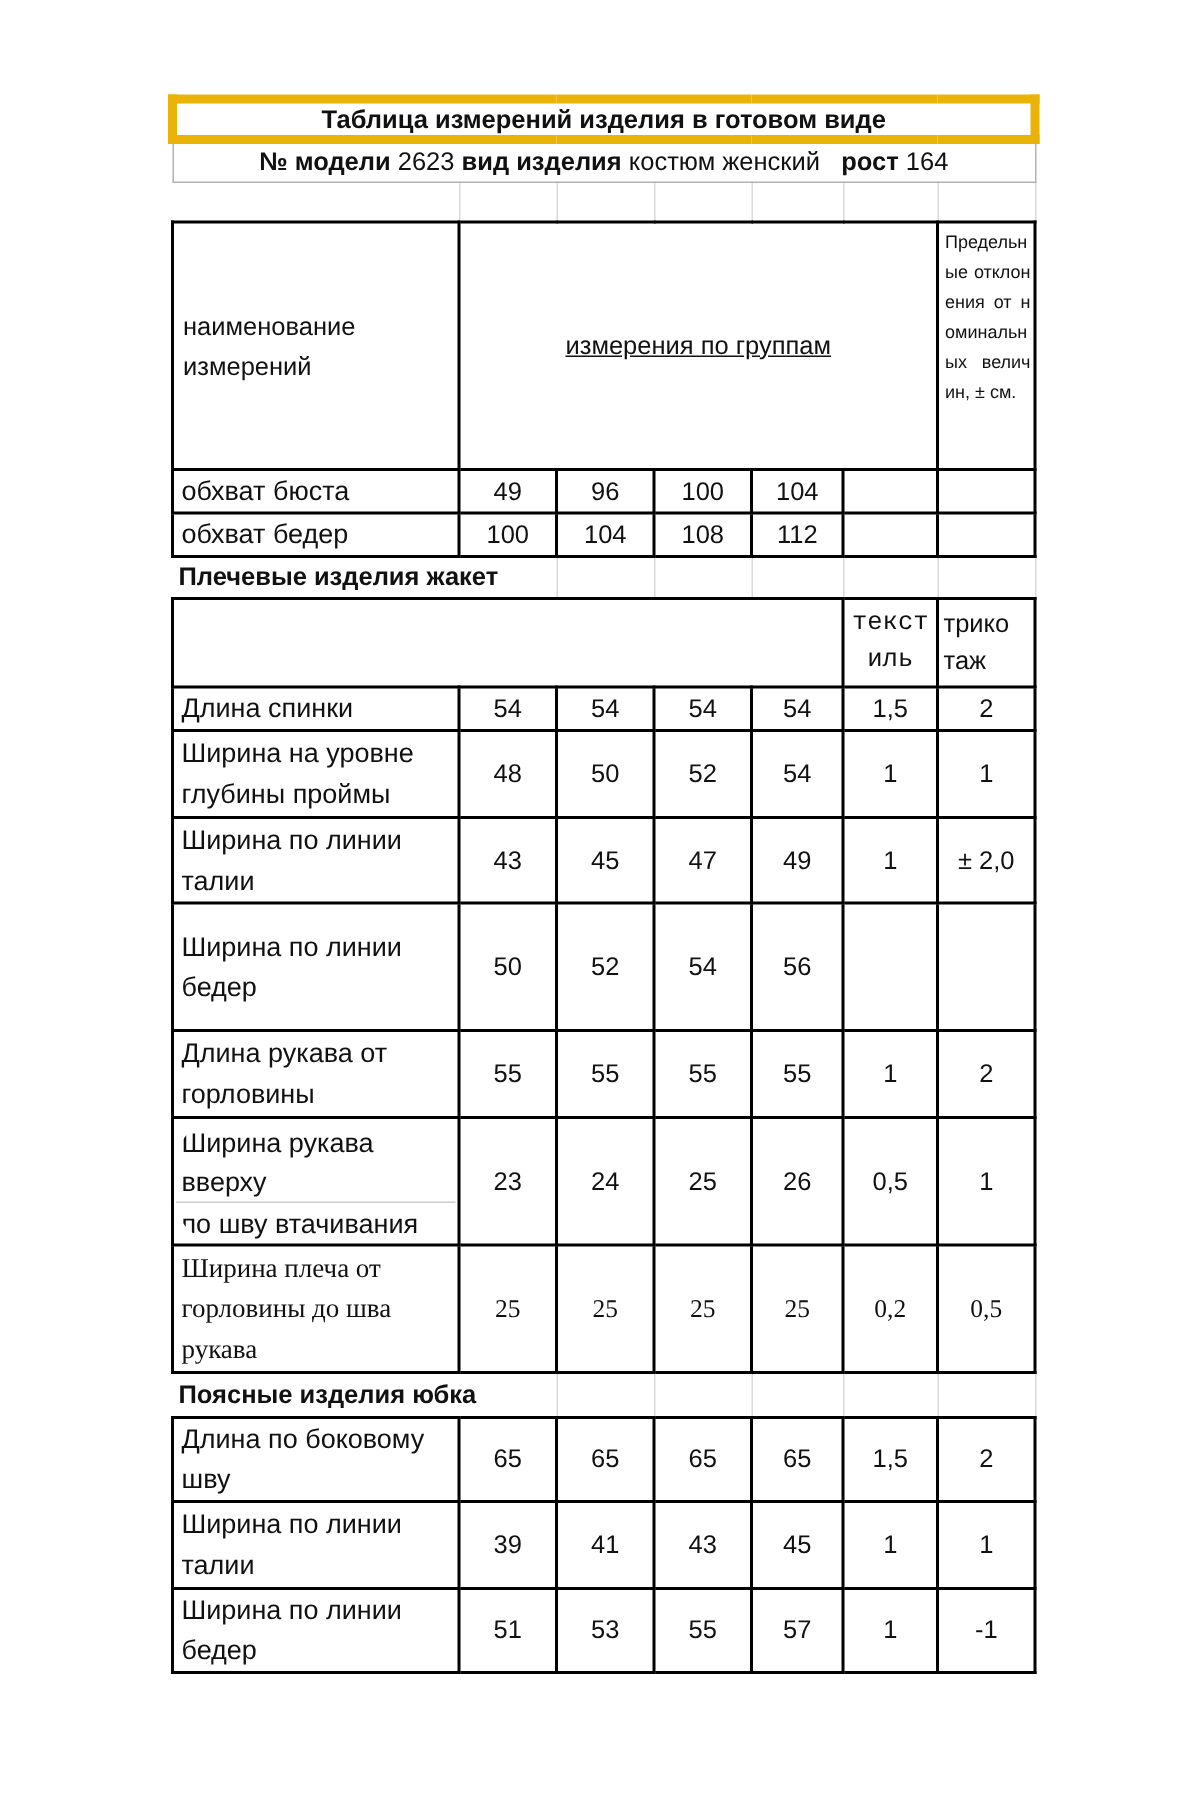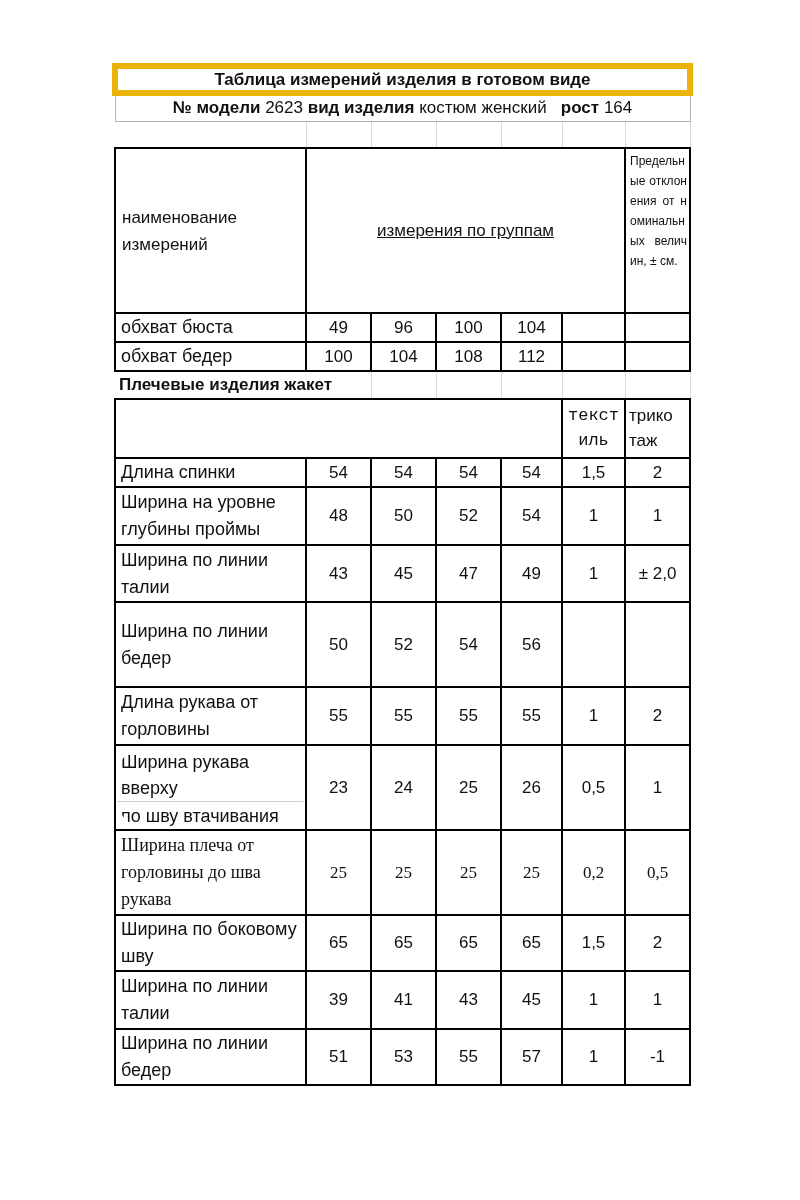--- a/index.html
+++ b/index.html
@@ -178,22 +178,30 @@
           <td class="b-box c-name">Ширина плеча от
 горловины до шва
 рукава</td>
           <td class="b-box c-num">25</td>
           <td class="b-box c-num">25</td>
           <td class="b-box c-num">25</td>
           <td class="b-box c-num">25</td>
           <td class="b-box c-num">0,2</td>
           <td class="b-box c-num">0,5</td>
         </tr>
+        <tr style="height: 30px;">
+          <td class="c-section" colspan="2">Поясные изделия юбка</td>
+          <td class="c-grid"></td>
+          <td class="c-grid"></td>
+          <td class="c-grid"></td>
+          <td class="c-grid"></td>
+          <td class="c-grid c-grid-last"></td>
+        </tr>
         <tr style="height: 52px;">
-          <td class="b-box c-name">Ширина по боковому
+          <td class="b-box c-name">Длина по боковому
 шву</td>
           <td class="b-box c-num">65</td>
           <td class="b-box c-num">65</td>
           <td class="b-box c-num">65</td>
           <td class="b-box c-num">65</td>
           <td class="b-box c-num">1,5</td>
           <td class="b-box c-num">2</td>
         </tr>
         <tr style="height: 58px;">
           <td class="b-box c-name">Ширина по линии

